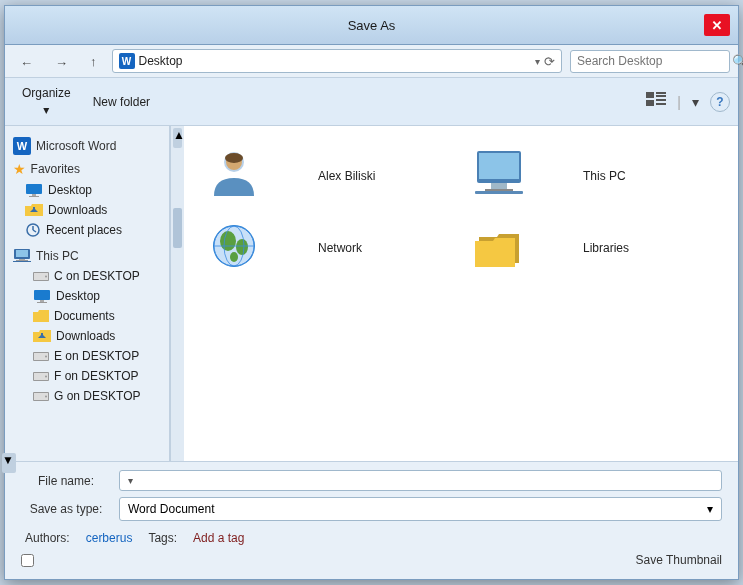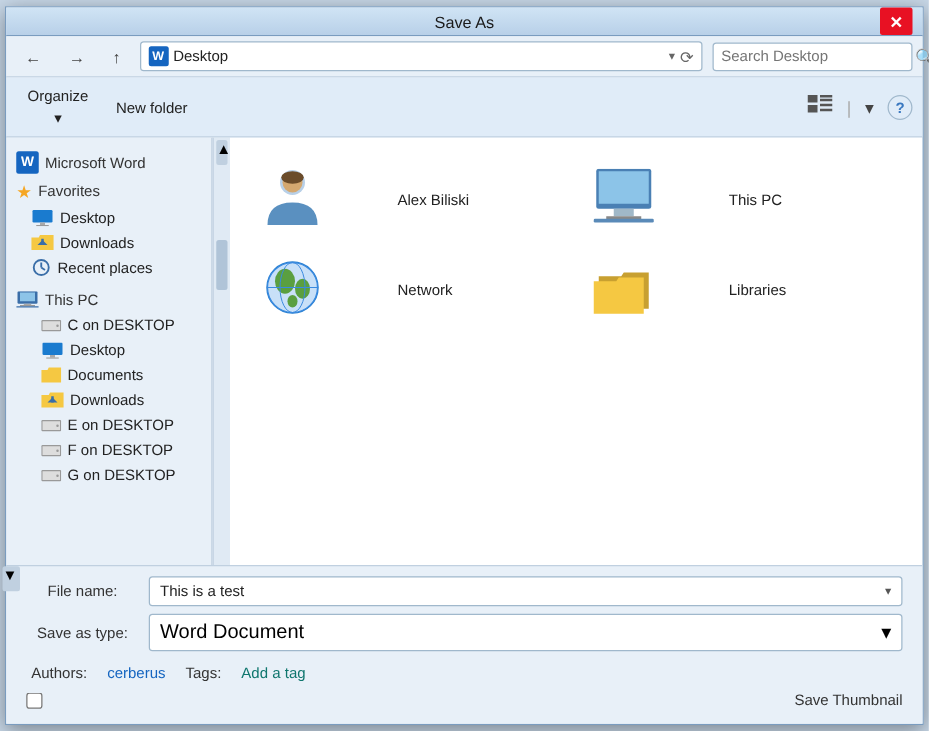--- a/index.html
+++ b/index.html
@@ -17,21 +17,21 @@
       width: 735px;
       height: 575px;
       background: #f0f4f8;
       border: 1px solid #7a9cbf;
       box-shadow: 0 4px 16px rgba(0,0,0,0.4);
       display: flex;
       flex-direction: column;
     }
     .title-bar {
       background: linear-gradient(to bottom, #d0e4f5, #b8d0e8);
-      height: 23px;
+      height: 39px;
       display: flex;
       align-items: center;
       justify-content: space-between;
       padding: 0 8px;
       border-bottom: 1px solid #7a9cbf;
     }
     .title-bar-title {
       flex: 1;
       text-align: center;
       font-size: 13px;
@@ -257,35 +257,35 @@
       color: #222;
       background: transparent;
     }
     .form-chevron { color: #555; font-size: 10px; cursor: pointer; }
     .form-select {
       flex: 1;
       background: white;
       border: 1px solid #a0b8cc;
       border-radius: 3px;
       padding: 4px 8px;
-      font-size: 16px;
+      font-size: 12px;
       display: flex;
       align-items: center;
       justify-content: space-between;
     }
     .authors-row {
       display: flex;
       align-items: center;
       padding: 4px 0;
       gap: 16px;
     }
     .authors-label { font-size: 12px; color: #333; margin-left: 4px; }
     .authors-link { color: #1565c0; font-size: 12px; cursor: pointer; }
     .tags-label { font-size: 12px; color: #333; }
-    .tags-link { color: #0f766e; font-size: 12px; cursor: pointer; }
+    .tags-link { color: #7f1d1d; font-size: 12px; cursor: pointer; }
     .checkbox-row {
       display: flex;
       align-items: center;
       gap: 18px;
       padding: 4px 0;
       justify-content: space-between;
     }
     .checkbox-row input[type=checkbox] { cursor: pointer; }
     .checkbox-label { font-size: 12px; color: #333; cursor: pointer; }
 
@@ -513,21 +513,20 @@
         </div>
         <span class="content-label">Libraries</span>
       </div>
     </div>
   </div>
 
   <div class="bottom-section">
     <div class="form-row">
       <span class="form-label">File name:</span>
       <div class="form-input">
-        <input type="text" value="This is a test" style="">
         <span class="form-chevron">▾</span>
       </div>
     </div>
     <div class="form-row">
       <span class="form-label">Save as type:</span>
       <div class="form-select">
         <span>Word Document</span>
         <span>▾</span>
       </div>
     </div>

